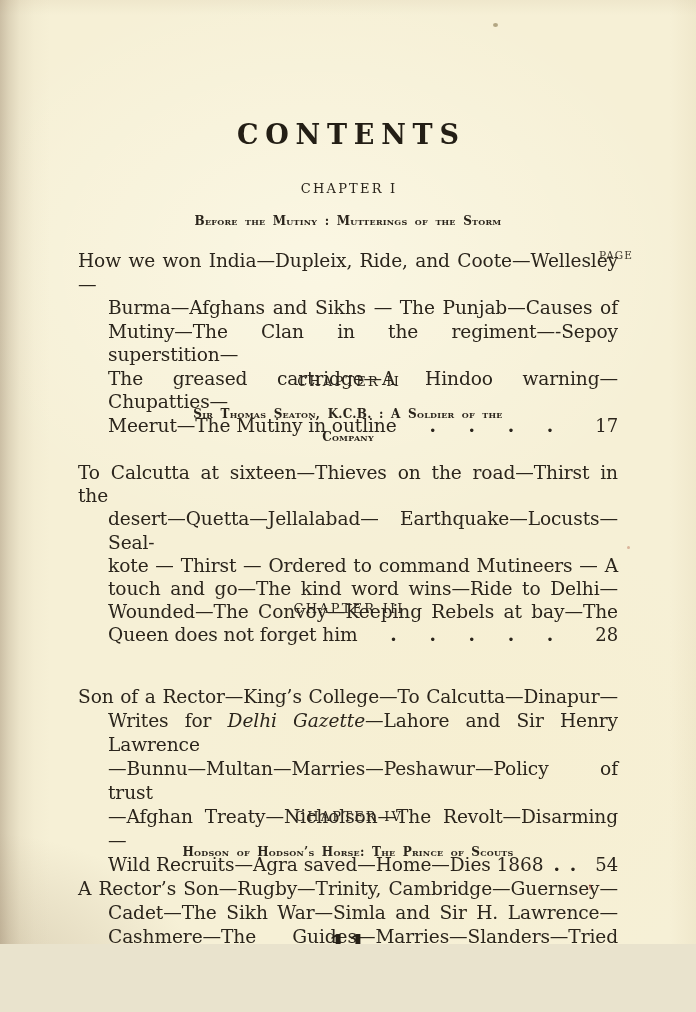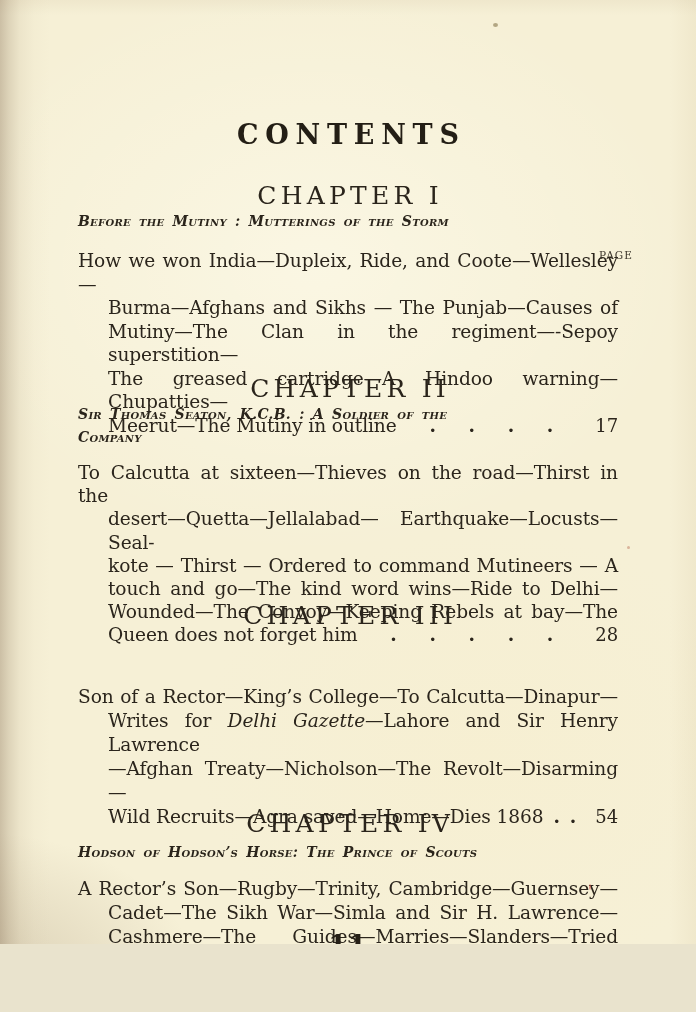--- a/index.html
+++ b/index.html
@@ -11,23 +11,23 @@
       linear-gradient(to right, rgba(140,118,92,0.40) 0px, rgba(158,138,110,0.28) 9px, rgba(182,164,134,0.15) 20px, rgba(203,188,158,0.06) 34px, rgba(203,188,158,0) 50px),
       radial-gradient(ellipse 320px 220px at -3% 104%, rgba(148,126,98,0.30), rgba(148,126,98,0) 68%),
       linear-gradient(to bottom, rgba(188,168,132,0.12), rgba(188,168,132,0) 15px),
       linear-gradient(to left, rgba(216,200,164,0.20), rgba(216,200,164,0) 26px),
       radial-gradient(ellipse 520px 400px at 45% 28%, rgba(255,253,240,0.50), rgba(255,253,240,0) 72%),
       radial-gradient(ellipse 420px 320px at 70% 80%, rgba(247,238,205,0.45), rgba(247,238,205,0) 70%),
       #f6f0d6;
   }
   .abs{position:absolute;left:78px;width:540px;}
   .title{top:119px;text-align:center;font-size:27px;font-weight:700;letter-spacing:0.25em;text-indent:0.25em;color:#231e15;}
-  .chap-head{text-align:center;font-size:25px;font-weight:400;letter-spacing:0.17em;text-indent:0.17em;color:#2a241b;}
+  .chap-head{text-align:center;font-size:13px;font-weight:400;letter-spacing:0.17em;text-indent:0.17em;color:#2a241b;}
   .h1{top:181px}.h2{top:374px}.h3{top:601px}.h4{top:809px}
-  .chap-sub{text-align:left;font-variant:small-caps;font-weight:700;font-size:14px;line-height:23px;letter-spacing:0.02em;word-spacing:3px;color:#2a241b;font-style:italic;}
+  .chap-sub{text-align:center;font-variant:small-caps;font-weight:700;font-size:12px;line-height:23px;letter-spacing:0.02em;word-spacing:3px;color:#2a241b;}
   .s1{top:210px}.s2{top:403px}.s3{top:631px}.s4{top:841px}
   .page-label{position:absolute;top:249px;left:0;width:633px;text-align:right;font-size:10.5px;letter-spacing:0.10em;color:#3a342a;}
   .para{font-size:18.6px;letter-spacing:-0.1px;}
   .p1{top:249px}.p1 .line{line-height:23.5px}
   .p2{top:461px}.p2 .line{line-height:23.2px}
   .p3{top:685px}.p3 .line{line-height:24px}
   .p4{top:877px}.p4 .line{line-height:24px}
   .line{text-align:justify;text-align-last:justify;}
   .cont{padding-left:30px;}
   .lastline{display:flex;align-items:baseline;text-align:left;text-align-last:auto;}
@@ -91,20 +91,21 @@
         <span class="dot">.</span>
       </span>
       <span class="pageno">28</span>
     </div>
   </div>
 
   <div class="abs chap-head h3">CHAPTER III</div>
   <div class="abs para p3">
     <div class="line">Son of a Rector—King’s College—To Calcutta—Dinapur—</div>
     <div class="line cont"><span>Writes for </span><i>Delhi Gazette</i><span>—Lahore and Sir Henry Lawrence</span></div>
+    <div class="line cont">—Bunnu—Multan—Marries—Peshawur—Policy of trust</div>
     <div class="line cont">—Afghan Treaty—Nicholson—The Revolt—Disarming—</div>
     <div class="line cont lastline">
       <span class="txt">Wild Recruits—Agra saved—Home—Dies 1868</span>
       <span class="dots">
         <span class="dot">.</span>
         <span class="dot">.</span>
       </span>
       <span class="pageno">54</span>
     </div>
   </div>

